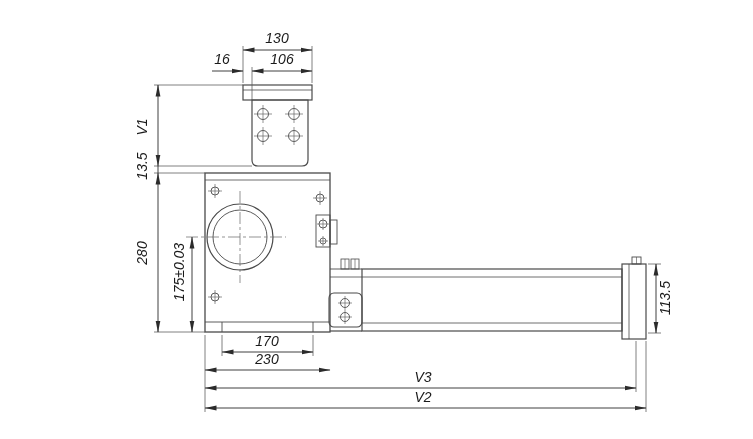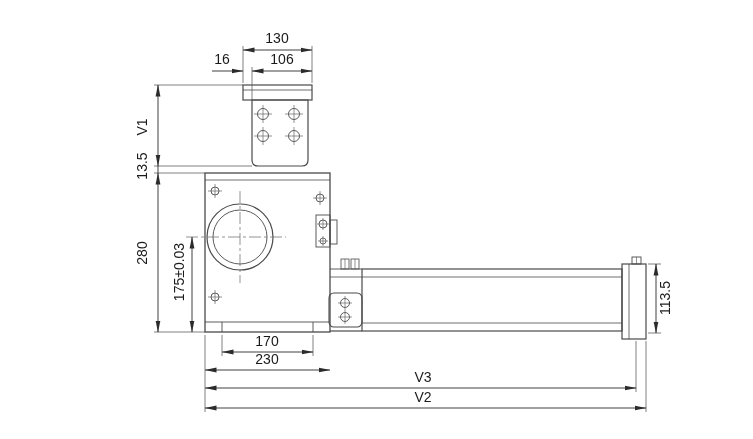--- a/index.html
+++ b/index.html
@@ -1,16 +1,16 @@
 <!DOCTYPE html>
 <html><head>
 <meta charset="utf-8">
 <style>
   html,body{margin:0;padding:0;background:#ffffff;}
-  .canvas{width:753px;height:439px;background:#ffffff;position:relative;overflow:hidden;}
+  .canvas{width:753px;height:439px;background:#ffffff;position:relative;overflow:hidden;font-style:italic;}
   svg{display:block;}
   text{font-family:"Liberation Sans","DejaVu Sans",sans-serif;font-size:14px;fill:#1a1a1a;}
   .part{stroke:#4a4a4a;fill:none;}
   .dim{stroke:#2b2b2b;stroke-width:0.9;fill:none;}
   .ext{stroke:#555;stroke-width:0.75;fill:none;}
   .cl{stroke:#666;stroke-width:0.7;fill:none;}
 </style>
 </head>
 <body>
 

